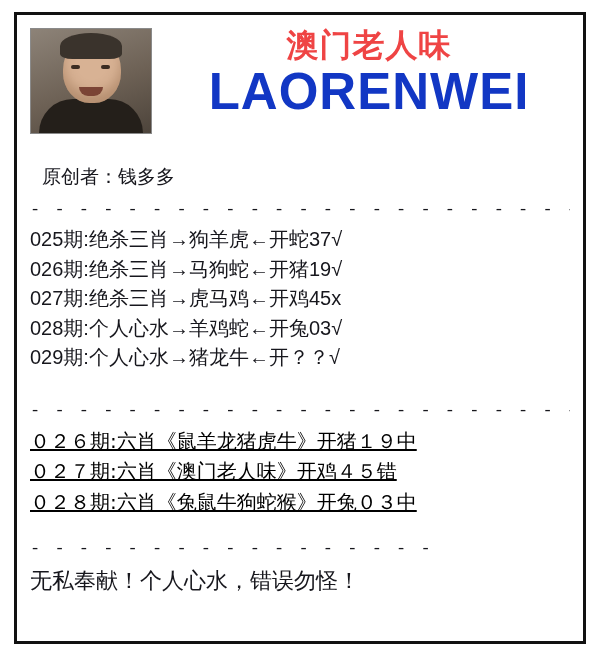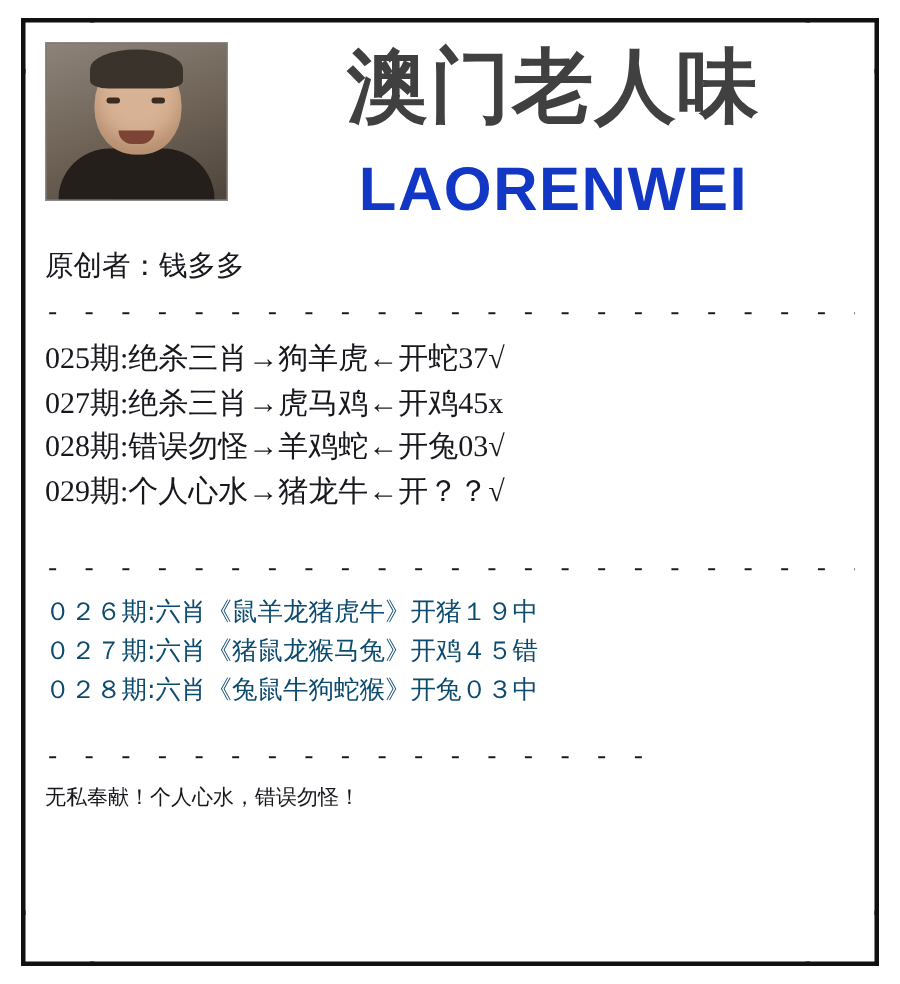--- a/index.html
+++ b/index.html
@@ -137,81 +137,83 @@
     background: #241f1a;
   }
 
   .titles {
     flex: 1 1 auto;
     padding-left: 16px;
     text-align: center;
   }
   .title-cn {
     font-family: Liberation Serif, serif;
-    font-size: 54px;
+    font-size: 32px;
     font-weight: bold;
-    color: #404040;
+    color: #ef4444;
     line-height: 1.12;
     letter-spacing: 1px;
     white-space: nowrap;
   }
   .title-en {
     font-family: "Liberation Sans", sans-serif;
-    font-size: 41px;
+    font-size: 51px;
     font-weight: bold;
     color: #1237c4;
     line-height: 1.1;
     letter-spacing: 1px;
     white-space: nowrap;
-    margin-top: 16px;
+    margin-top: 0;
   }
 
   .author {
     margin-top: 18px;
     font-size: 19px;
     color: #17171d;
     font-family: "DejaVu Sans", "Liberation Sans", sans-serif;
+    margin-left: 12px;
   }
 
   .divider {
     margin: 10px 0 6px 0;
     font-size: 17px;
     letter-spacing: 2px;
     color: #17171d;
     font-family: "Liberation Mono", "DejaVu Sans Mono", monospace;
     white-space: nowrap;
     overflow: hidden;
   }
 
   .block-a {
     margin-top: 4px;
   }
   .line-a {
     font-size: 20px;
     color: #17171d;
     line-height: 1.48;
-    font-family: Liberation Serif, serif;
+    font-family: Liberation Sans, sans-serif;
     white-space: nowrap;
   }
 
   .gap { height: 18px; }
 
   .block-b {
     margin-top: 2px;
   }
   .line-b {
-    font-size: 17px;
-    color: #0c4a6e;
+    font-size: 20px;
+    color: #000000;
     line-height: 1.52;
     font-family: "DejaVu Sans", "Liberation Sans", sans-serif;
     white-space: nowrap;
+    text-decoration: underline;
   }
 
   .footer-note {
-    font-size: 14px;
+    font-size: 22px;
     color: #17171d;
     font-family: "DejaVu Sans", "Liberation Sans", sans-serif;
     margin-top: 2px;
   }
   .short-divider {
     margin: 22px 0 8px 0;
     font-size: 17px;
     letter-spacing: 2px;
     color: #17171d;
     font-family: "Liberation Mono", "DejaVu Sans Mono", monospace;
@@ -251,32 +253,33 @@
         <div class="title-en">LAORENWEI</div>
       </div>
     </div>
 
     <div class="author">原创者：钱多多</div>
 
     <div class="divider">- - - - - - - - - - - - - - - - - - - - - - - - - - - - -</div>
 
     <div class="block-a">
       <div class="line-a">025期:绝杀三肖→狗羊虎←开蛇37√</div>
+      <div class="line-a">026期:绝杀三肖→马狗蛇←开猪19√</div>
       <div class="line-a">027期:绝杀三肖→虎马鸡←开鸡45x</div>
-      <div class="line-a">028期:错误勿怪→羊鸡蛇←开兔03√</div>
+      <div class="line-a">028期:个人心水→羊鸡蛇←开兔03√</div>
       <div class="line-a">029期:个人心水→猪龙牛←开？？√</div>
     </div>
 
     <div class="gap"></div>
 
     <div class="divider">- - - - - - - - - - - - - - - - - - - - - - - - - - - - -</div>
 
     <div class="block-b">
       <div class="line-b">０２６期:六肖《鼠羊龙猪虎牛》开猪１９中</div>
-      <div class="line-b">０２７期:六肖《猪鼠龙猴马兔》开鸡４５错</div>
+      <div class="line-b">０２７期:六肖《澳门老人味》开鸡４５错</div>
       <div class="line-b">０２８期:六肖《兔鼠牛狗蛇猴》开兔０３中</div>
     </div>
 
     <div class="short-divider">- - - - - - - - - - - - - - - - -</div>
 
     <div class="footer-note">无私奉献！个人心水，错误勿怪！</div>
 
   </div>
 </div>
 

